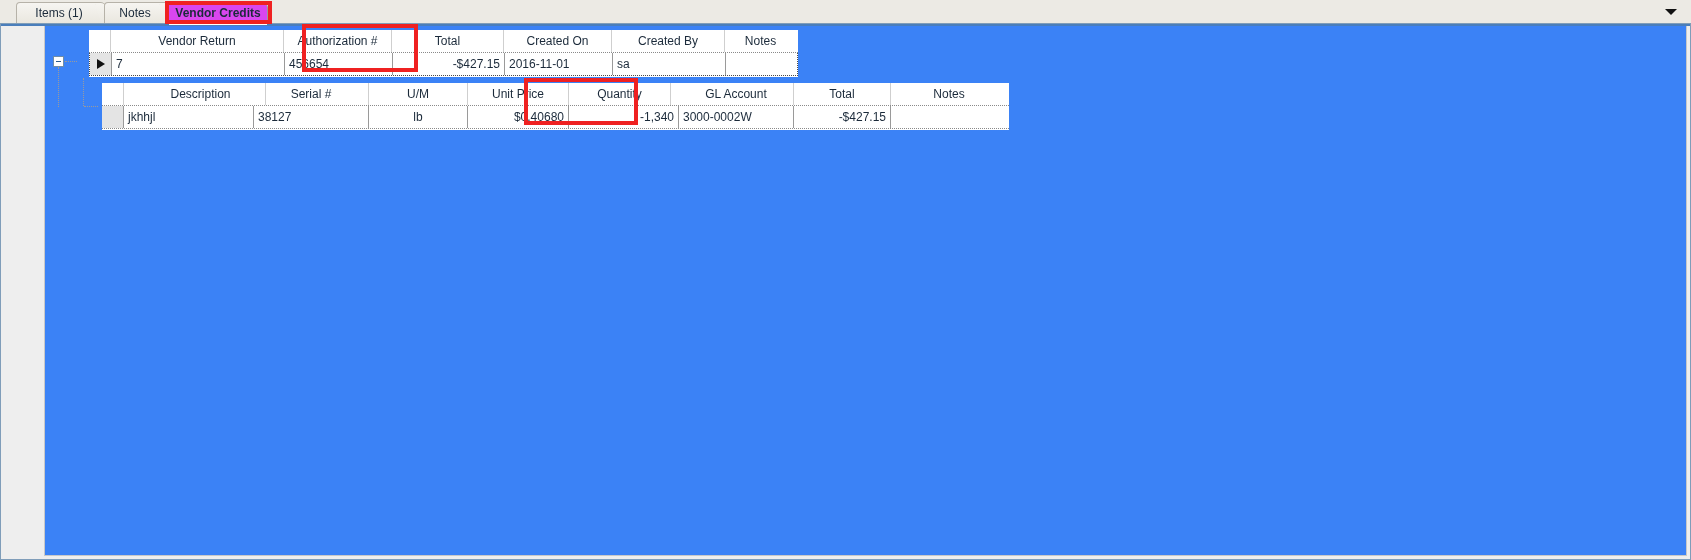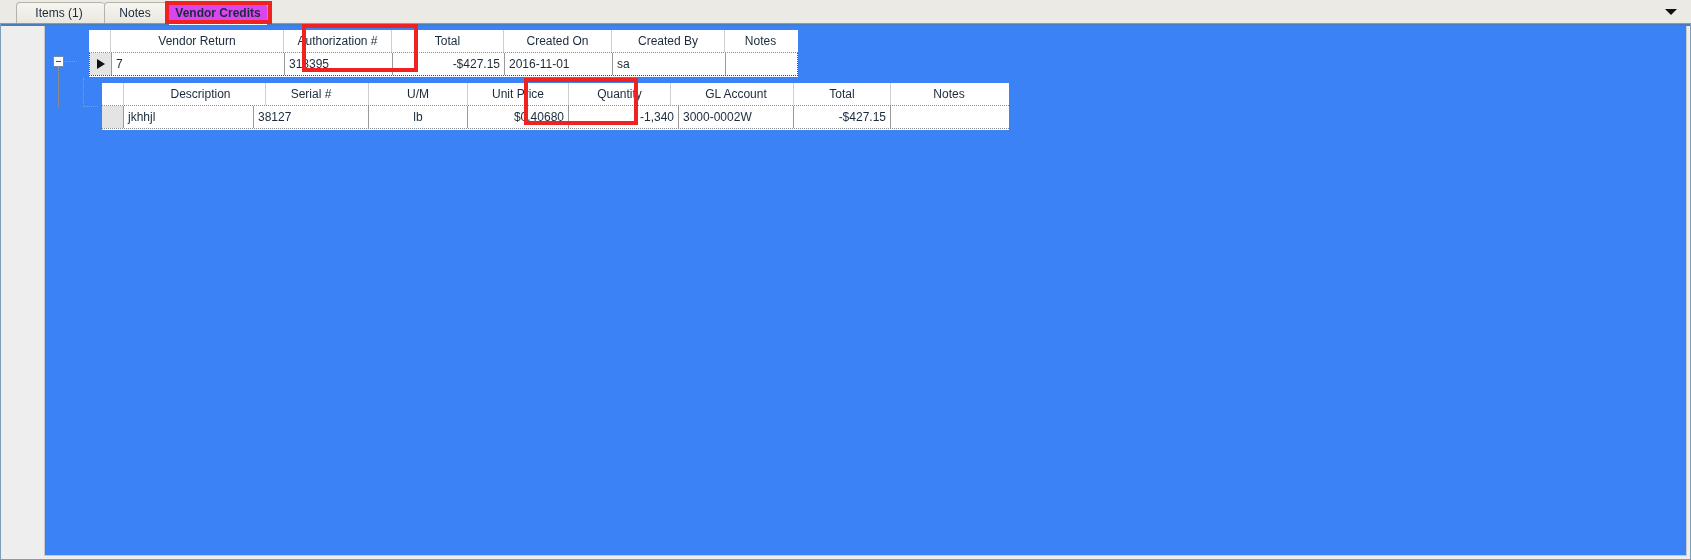--- a/index.html
+++ b/index.html
@@ -294,21 +294,21 @@
         <div class="cell hcell" style="left:415px;width:108px;">Created On</div>
         <div class="cell hcell" style="left:523px;width:113px;">Created By</div>
         <div class="cell hcell last" style="left:636px;width:71px;">Notes</div>
       </div>
 
       <div class="grow">
         <div class="indicator-cell">
           <div class="row-arrow"></div>
         </div>
         <div class="cell dcell ta-left" style="left:22px;width:173px;">7</div>
-        <div class="cell dcell ta-left" style="left:195px;width:108px;">318395</div>
+        <div class="cell dcell ta-left" style="left:195px;width:108px;">456654</div>
         <div class="cell dcell ta-right" style="left:303px;width:112px;">-$427.15</div>
         <div class="cell dcell ta-left" style="left:415px;width:108px;">2016-11-01</div>
         <div class="cell dcell ta-left" style="left:523px;width:113px;">sa</div>
         <div class="cell dcell last ta-left" style="left:636px;width:71px;"></div>
       </div>
     </div>
 
     <div class="grid grid-child">
 
       <div class="ghead">

